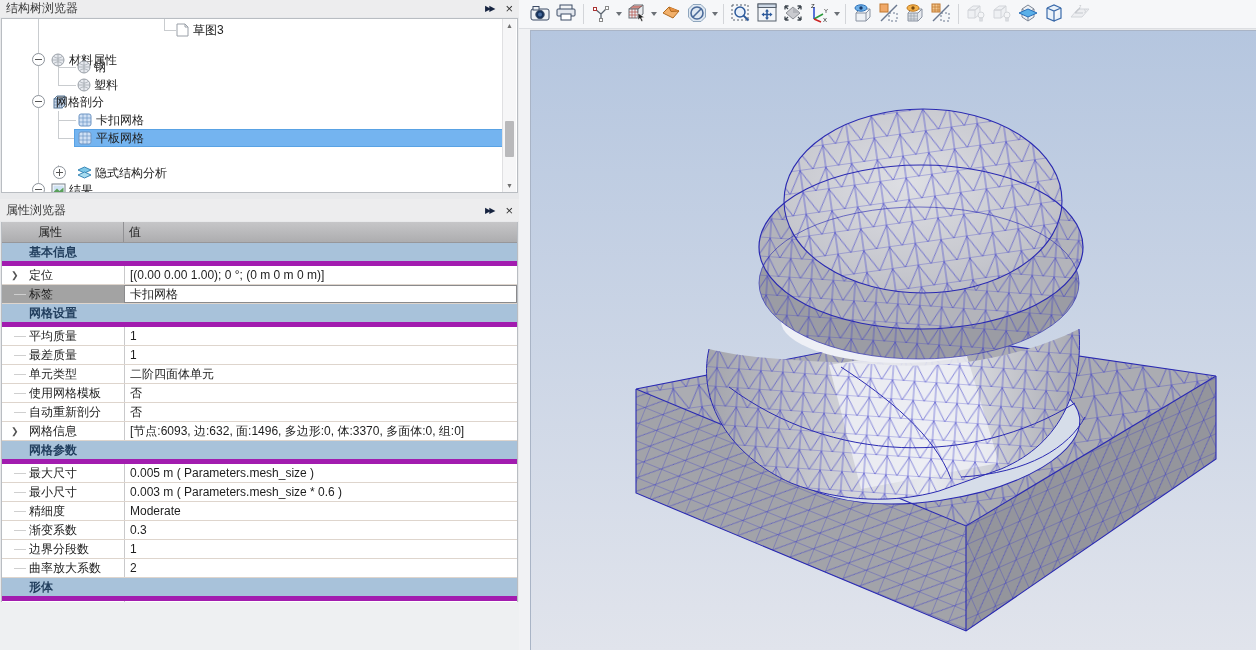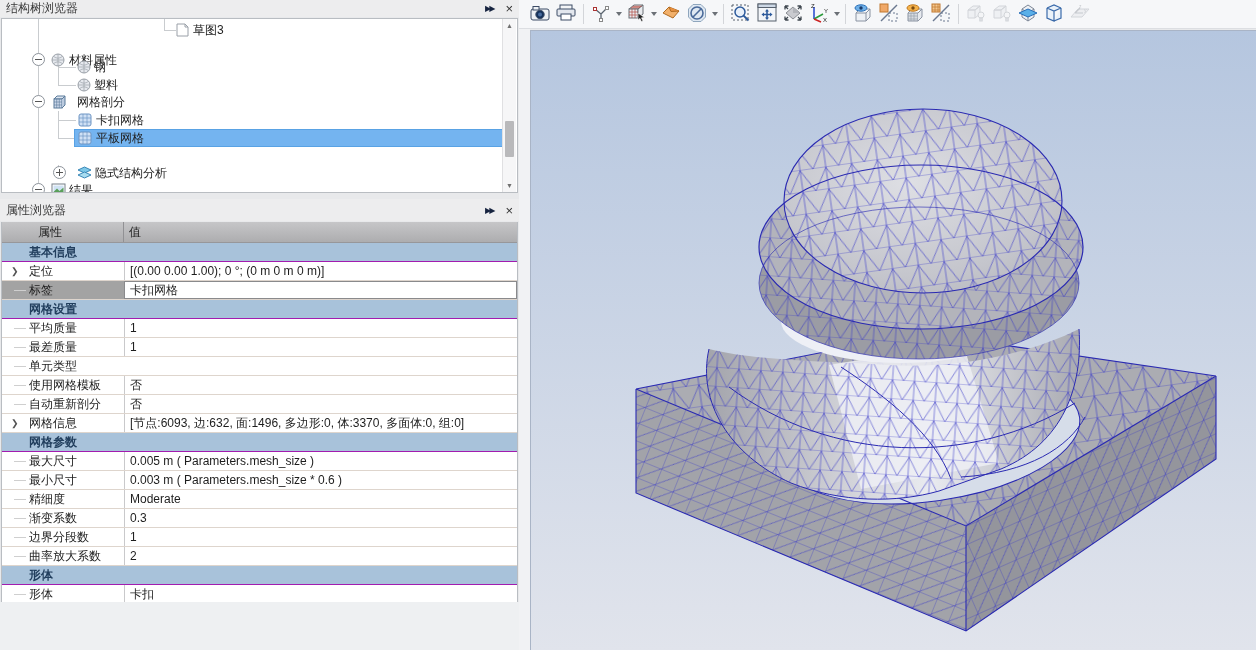--- a/index.html
+++ b/index.html
@@ -35,21 +35,21 @@
   
   .prop-grid{position:absolute;left:1px;top:222px;width:517px;background:#fff;border:1px solid #b9bdc2;border-top:none;box-sizing:border-box}
   .pg-header{height:20px;background:linear-gradient(#c6c6c8,#adadaf);display:flex;border-bottom:1px solid #97979a}
   .pg-header .c1{width:122px;padding-left:36px;box-sizing:border-box;border-right:1px solid #919194;display:flex;align-items:center;color:#222}
   .pg-header .c2{flex:1;padding-left:5px;display:flex;align-items:center;color:#222}
   .prow{height:18px;display:flex;border-bottom:1px solid #ded5cd;position:relative}
   .prow .c1{width:122px;padding-left:27px;box-sizing:border-box;display:flex;align-items:center;white-space:nowrap;color:#1d1d1d}
   .prow .c2{flex:1;border-left:1px solid #c9c9cb;padding-left:5px;display:flex;align-items:center;white-space:nowrap;color:#1d1d1d;overflow:hidden}
   .prow .exp{position:absolute;left:9px;top:4px;font-size:9px;color:#555}
   .prow .dash{position:absolute;left:12px;top:9px;width:12px;border-top:1px solid #cfcfcf}
-  .psec{height:18px;background:#a8c2da;border-bottom:1px solid #a21caf;display:flex;align-items:center;
+  .psec{height:18px;background:#a8c2da;border-bottom:5px solid #a21caf;display:flex;align-items:center;
         padding-left:27px;color:#223f5e;font-weight:bold}
   .prow.sel .c1{background:#a3a3a3}
   .prow.sel{background:#c8e2f8}
   .prow.sel .c2{background:#fff;border:1px solid #8a8a8c;box-sizing:border-box}
   .pfill{position:absolute;left:0;top:602px;width:519px;height:48px;background:#eef0f2}
 
   
   .toolbar{position:absolute;left:519px;top:0;width:737px;height:29px;background:#f6f7f9;
        border-bottom:1px solid #dcdee2;display:flex;align-items:center;padding-left:8px;box-sizing:border-box}
   .tb{width:26px;height:26px;display:flex;align-items:center;justify-content:center;border-radius:2px;flex:0 0 auto}
@@ -307,21 +307,21 @@
     <div class="trow" style="top:74px">
       <span class="expander" style="left:30px;top:2px"></span>
       <span class="ticon" style="left:49px">
         <svg width="15" height="14">
             <path d="M3 4 L6 1 H14 L11 4 Z" fill="#dbe4f0" stroke="#5a7a9a"></path>
             <rect x="3" y="4" width="8" height="9" fill="#cdd9ea" stroke="#5a7a9a"></rect>
             <path d="M11 4 L14 1 V10 L11 13" fill="#bccbdf" stroke="#5a7a9a"></path>
             <path d="M3 7 h8 M3 10 h8 M5.7 4 v9 M8.3 4 v9" stroke="#5a7a9a" stroke-width=".6"></path>
           </svg>
         </span>
-      <span class="lbl" style="position:absolute;left:75px">网格剖分</span>
+      <span class="lbl" style="position:absolute;left:54px">网格剖分</span>
     </div>
     <div class="trow" style="top:92px">
       <span class="ticon" style="left:76px">
         <svg width="14" height="14">
             <rect x="1" y="1" width="12" height="12" rx="2" fill="#cfe0f4" stroke="#6f96c4"></rect>
             <path d="M1 5 h12 M1 9 h12 M5 1 v12 M9 1 v12" stroke="#6f96c4" stroke-width=".7"></path>
           </svg>
         </span>
       <span class="lbl" style="position:absolute;left:94px">卡扣网格</span>
     </div>
@@ -399,20 +399,21 @@
         <div class="c2">1</div>
       </div>
     <div class="prow">
         <span class="dash"></span>
       <div class="c1">最差质量</div>
         <div class="c2">1</div>
       </div>
     <div class="prow">
         <span class="dash"></span>
       <div class="c1">单元类型</div>
+        <div class="c2">二阶四面体单元</div>
       </div>
     <div class="prow">
         <span class="dash"></span>
       <div class="c1">使用网格模板</div>
         <div class="c2">否</div>
       </div>
     <div class="prow">
         <span class="dash"></span>
       <div class="c1">自动重新剖分</div>
         <div class="c2">否</div>

